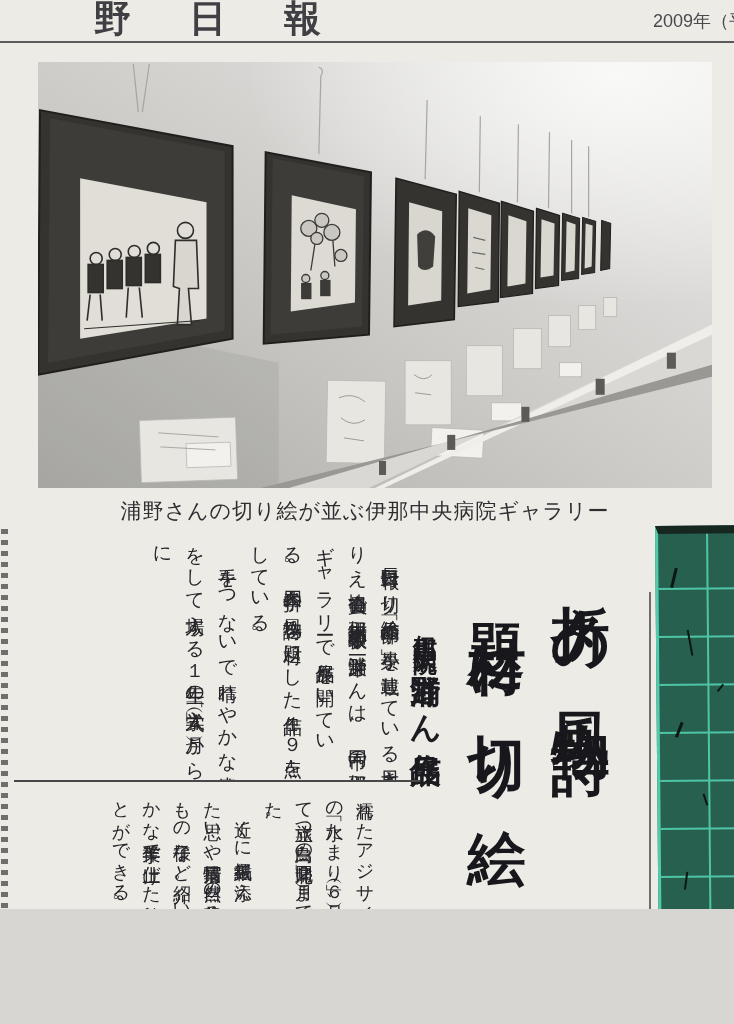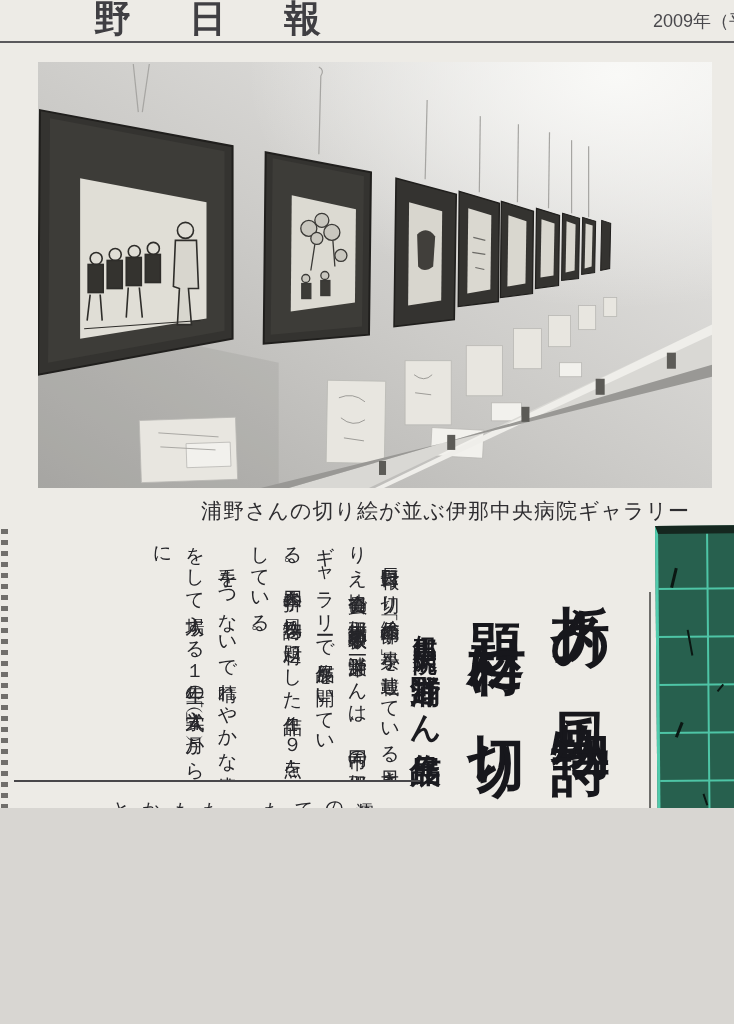--- a/index.html
+++ b/index.html
@@ -1,38 +1,38 @@
 <!DOCTYPE html>
 <html><head>
 <meta charset="utf-8">
 <style>
   html,body { margin:0; padding:0; background:#d8d6d2; }
   .page {
-    position:relative; width:734px; height:808px; overflow:hidden;
+    position:relative; width:734px; height:909px; overflow:hidden;
     background:#edebe6;
     font-family:"Liberation Serif","DejaVu Serif",serif;
   }
   
   .masthead-title {
     position:absolute; left:94px; top:-6px;
     font-size:37px; font-weight:bold; letter-spacing:58px;
     color:#403f43; white-space:nowrap;
     font-family:"DejaVu Serif","Liberation Serif",serif;
   }
   .masthead-date {
     position:absolute; left:653px; top:9px; width:81px; overflow:hidden;
     font-size:18px; color:#4a494d; white-space:nowrap;
     font-family:"Liberation Sans","DejaVu Sans",sans-serif;
   }
   .top-rule { position:absolute; left:0; top:41px; width:734px; height:2px; background:#5a595c; }
   
   .photo { position:absolute; left:38px; top:62px; width:674px; height:426px; background:#c6c5c2; overflow:hidden; }
   .photo svg { display:block; width:100%; height:100%; }
   .photo-caption {
-    position:absolute; left:40px; top:497px; width:650px; text-align:right;
+    position:absolute; left:40px; top:497px; width:650px; text-align:center;
     font-size:21px; letter-spacing:1px; color:#2e2d30;
     font-family:"Liberation Sans","DejaVu Sans",sans-serif;
   }
   
   .perforation {
     position:absolute; left:1px; top:529px; width:7px; height:495px;
     background:repeating-linear-gradient(180deg,#716f6c 0 5px,transparent 5px 11px);
   }
   .vtx { writing-mode:vertical-rl; text-orientation:mixed; }
   .headline-1 {

